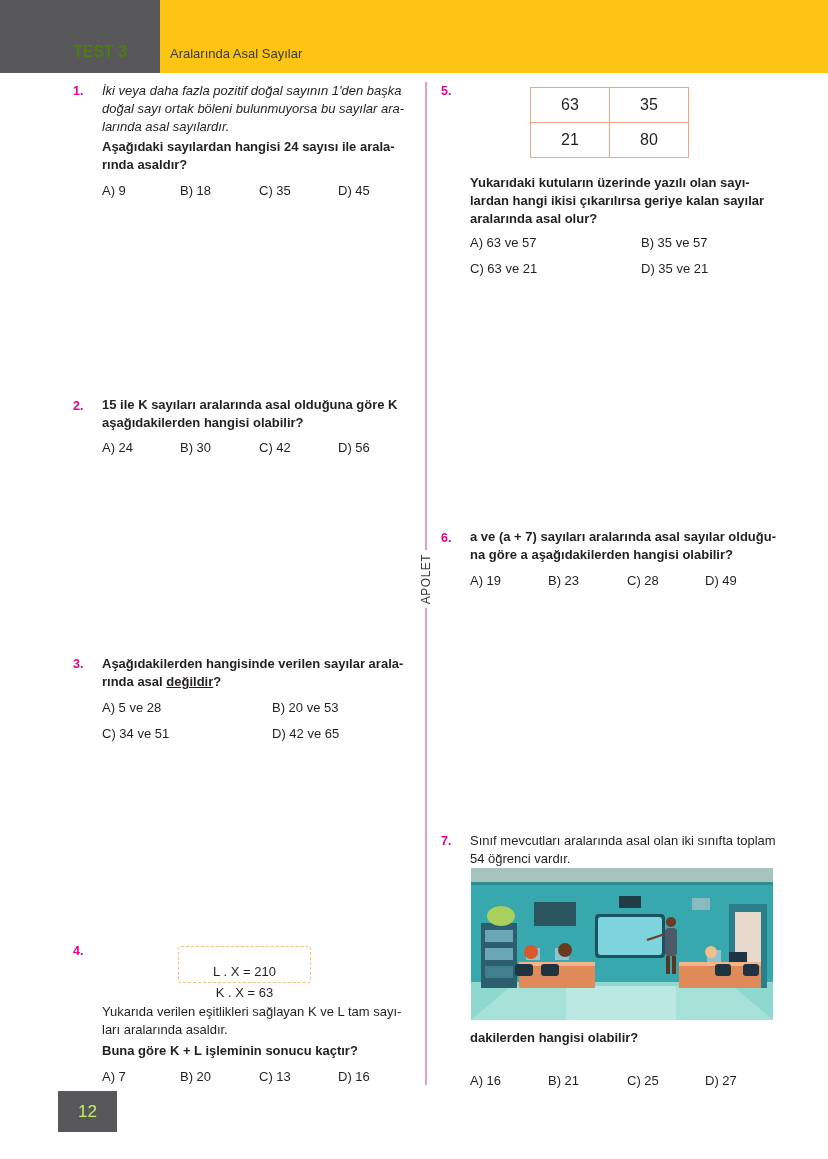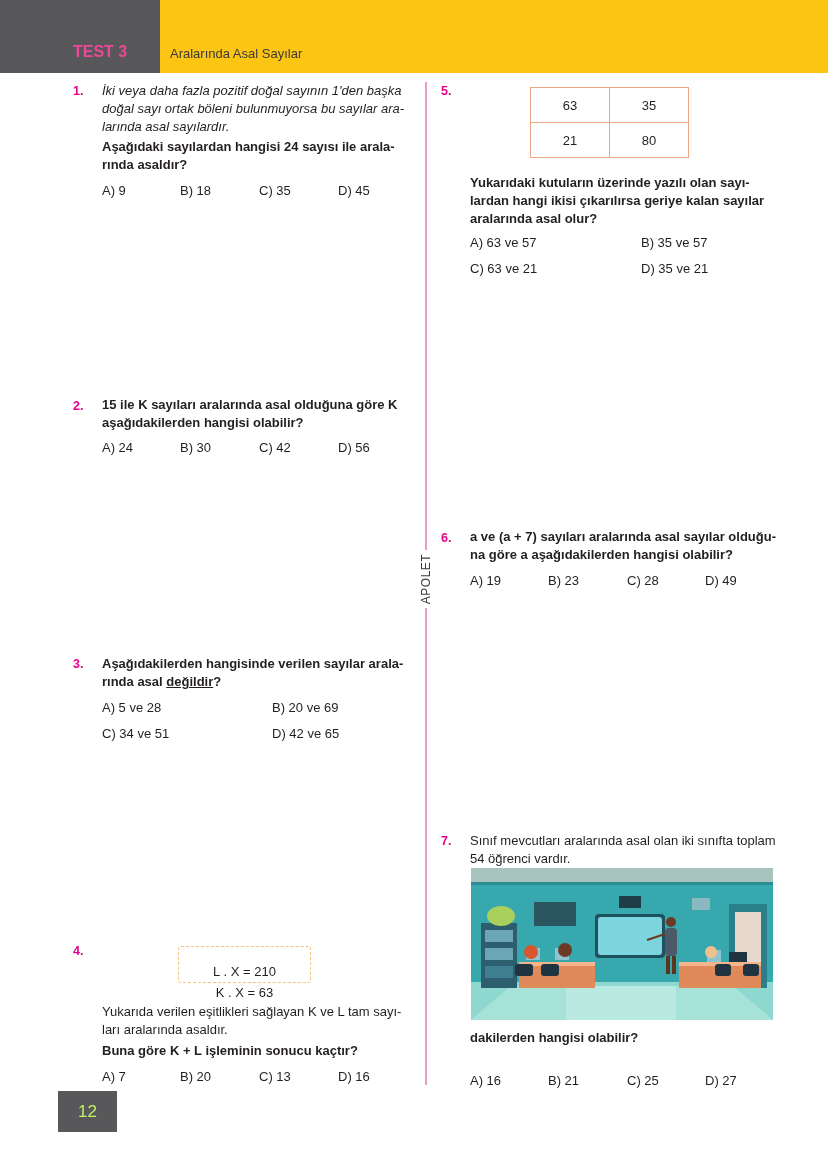--- a/index.html
+++ b/index.html
@@ -2,36 +2,36 @@
 <html><head>
   <meta charset="utf-8">
   <style>
     * { box-sizing: border-box; margin: 0; padding: 0; }
     html, body { width: 828px; height: 1159px; background: #ffffff; overflow: hidden; }
     body { position: relative; font-family: "Liberation Sans", sans-serif; color: #231f20; font-size: 13px; }
 
     .header { position: absolute; left: 0; top: 0; width: 828px; height: 73px; }
     .header-left { position: absolute; left: 0; top: 0; width: 160px; height: 73px; background: #58585a; }
     .header-right { position: absolute; left: 160px; top: 0; width: 668px; height: 73px; background: #fdc513; }
-    .test-label { position: absolute; left: 73px; top: 43px; color: #ec4899; font-size: 16px; font-weight: bold; }
+    .test-label { position: absolute; left: 73px; top: 43px; color: #4d7c0f; font-size: 16px; font-weight: bold; }
     .header-title { position: absolute; left: 170px; top: 46px; color: #3a3a3a; font-size: 13px; }
 
     .divider { position: absolute; left: 425px; top: 82px; width: 2px; height: 1003px; background: #e39ec9; }
     .divider-label-wrap { position: absolute; left: 417px; top: 550px; width: 18px; height: 58px; background: #ffffff; }
     .divider-label { position: absolute; left: 426px; top: 579px; transform: translate(-50%, -50%) rotate(-90deg); font-size: 12px; color: #3a3a3a; letter-spacing: 0.5px; white-space: nowrap; }
     .qnum { position: absolute; color: #e6008a; font-weight: bold; font-size: 12.5px; }
     .qtext { position: absolute; font-size: 13px; line-height: 18px; }
     .italic { font-style: italic; }
     .bold { font-weight: bold; }
     .justify { text-align: justify; text-align-last: left; }
     .opt { position: absolute; font-size: 13px; }
     .u { text-decoration: underline; }
 
     .num-table { position: absolute; left: 530px; top: 87px; border-collapse: collapse; }
-    .num-table td { width: 79px; height: 35px; border: 1.5px solid #f0a585; text-align: center; font-size: 13px; }
+    .num-table td { width: 79px; height: 35px; border: 1.5px solid #f0a585; text-align: center; font-size: 16px; }
 
     .eq-box { position: absolute; left: 178px; top: 946px; width: 133px; height: 37px; border: 1.5px dashed #f6c27e; border-radius: 3px; }
     .eq-line { position: absolute; left: 0; width: 100%; text-align: center; font-size: 13px; }
 
     .illus { position: absolute; left: 471px; top: 868px; width: 302px; height: 152px; overflow: hidden; }
 
     .page-num { position: absolute; left: 58px; top: 1091px; width: 59px; height: 41px; background: #58585a; color: #bef264; font-size: 17px; text-align: center; line-height: 41px; }
   </style>
 </head>
 <body>
@@ -76,21 +76,21 @@
   <div class="opt" style="left:338px; top:440px;">D) 56</div>
 </div>
 
 <div>
   <div class="qnum" style="left:73px; top:657px;">3.</div>
   <div class="qtext bold" style="left:102px; top:655px; width:307px;">
     <div class="justify">Aşağıdakilerden hangisinde verilen sayılar arala-</div>
     <div><span>rında asal </span><span class="u">değildir</span><span>?</span></div>
   </div>
   <div class="opt" style="left:102px; top:700px;">A) 5 ve 28</div>
-  <div class="opt" style="left:272px; top:700px;">B) 20 ve 69</div>
+  <div class="opt" style="left:272px; top:700px;">B) 20 ve 53</div>
   <div class="opt" style="left:102px; top:726px;">C) 34 ve 51</div>
   <div class="opt" style="left:272px; top:726px;">D) 42 ve 65</div>
 </div>
 
 <div>
   <div class="qnum" style="left:73px; top:944px;">4.</div>
   <div class="eq-box">
     <div class="eq-line" style="top:2px;margin-top:36px;">K . X = 63</div>
     <div class="eq-line" style="top:17px;">L . X = 210</div>
   </div>

